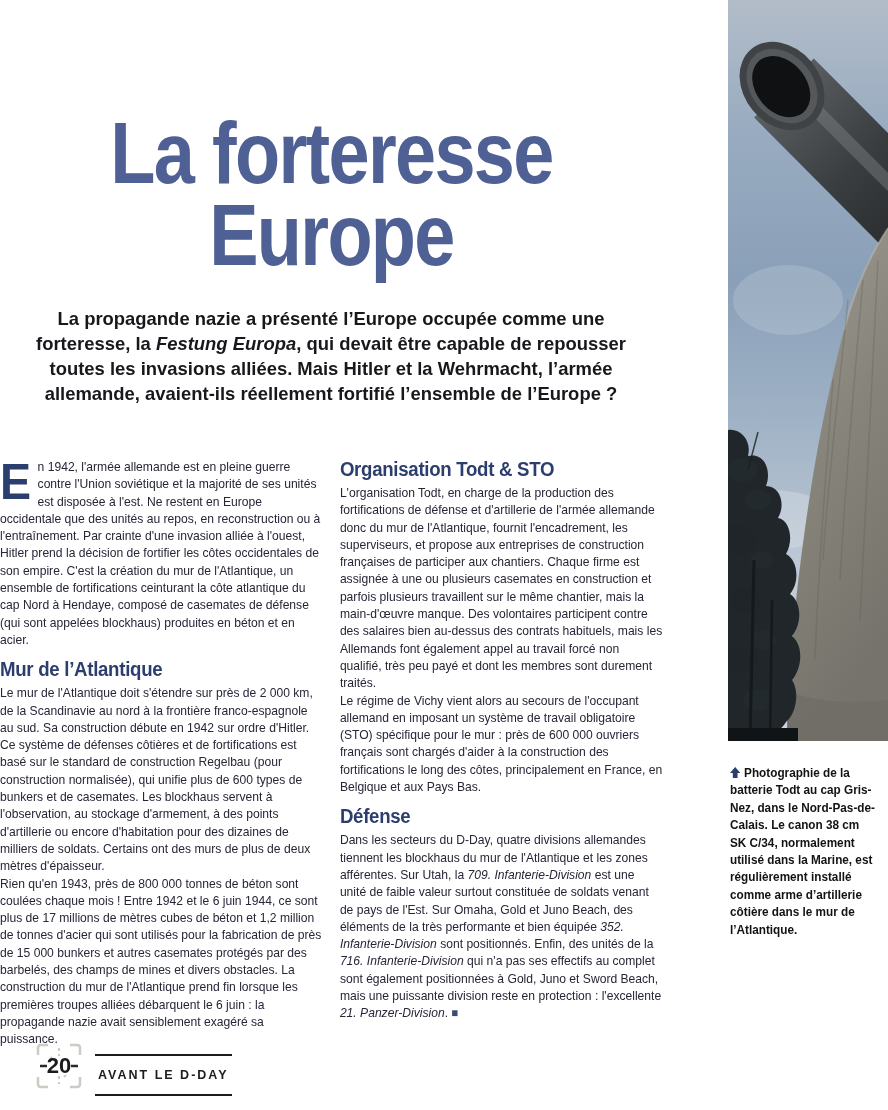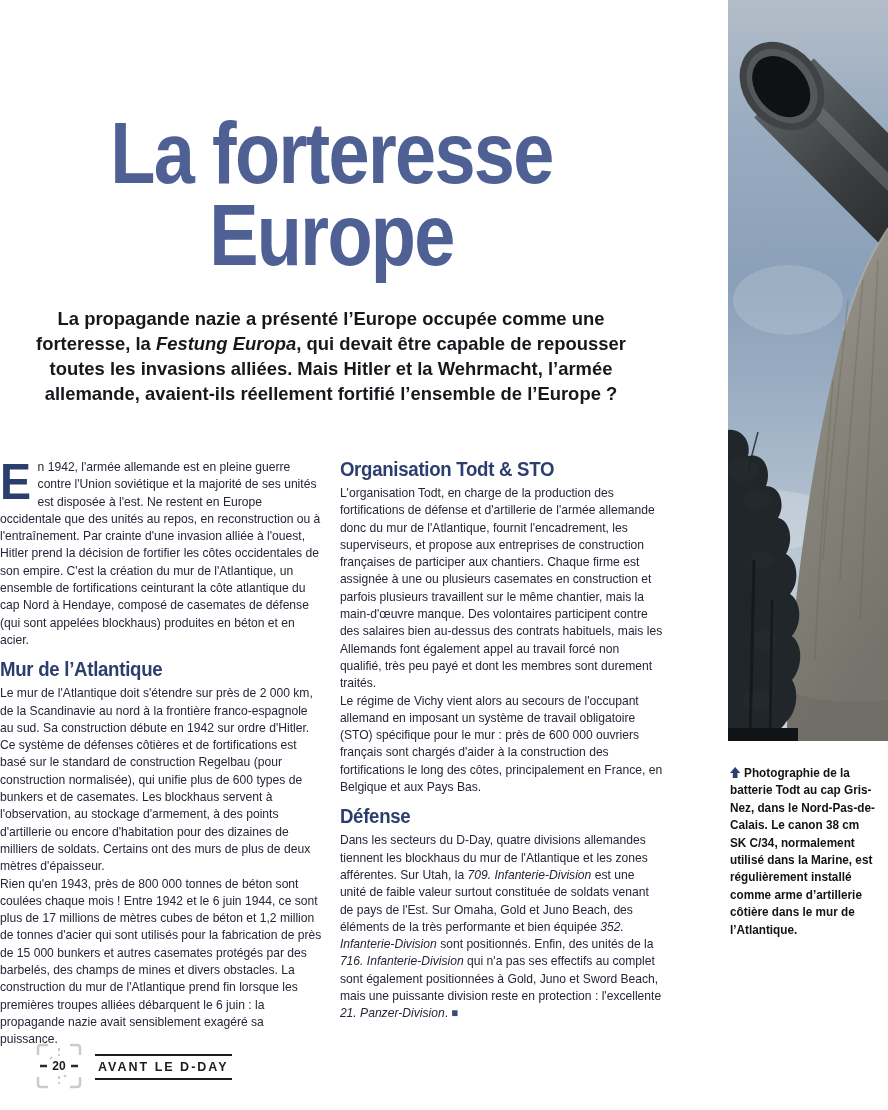--- a/index.html
+++ b/index.html
@@ -41,24 +41,24 @@
     font-size:12.5px; line-height:17.4px; color:#131313;
     transform:scaleX(0.94); transform-origin:0 0; }
   .caption .arrow { display:inline-block; width:11px; height:11px; margin-right:4px;
     vertical-align:-1px; }
 
   
   .footer-marker { position:absolute; left:36px; top:1043px; width:46px; height:46px; }
   .footer-marker svg { position:absolute; left:0; top:0; }
   .footer-marker .num { position:absolute; left:0; top:0; width:46px; height:46px;
     display:flex; align-items:center; justify-content:center;
-    font-size:12px; font-weight:700; color:#1c1c1c; }
+    font-size:22px; font-weight:700; color:#1c1c1c; }
   .footer-label { position:absolute; left:95px; top:1054px; display:inline-block;
     font-size:12.5px; font-weight:700; letter-spacing:2px; color:#1c1c1c;
-    border-top:2px solid #1c1c1c; border-bottom:2px solid #1c1c1c; padding:4px 3px; }
+    border-top:2px solid #1c1c1c; border-bottom:2px solid #1c1c1c; padding:12px 3px; }
 </style>
 </head>
 <body>
 
 <div class="page">
 
   <div class="photo-strip">
     <svg viewBox="0 0 160 741" aria-hidden="true">
       <defs>
         <linearGradient id="sky" x1="0" y1="0" x2="0" y2="1">

